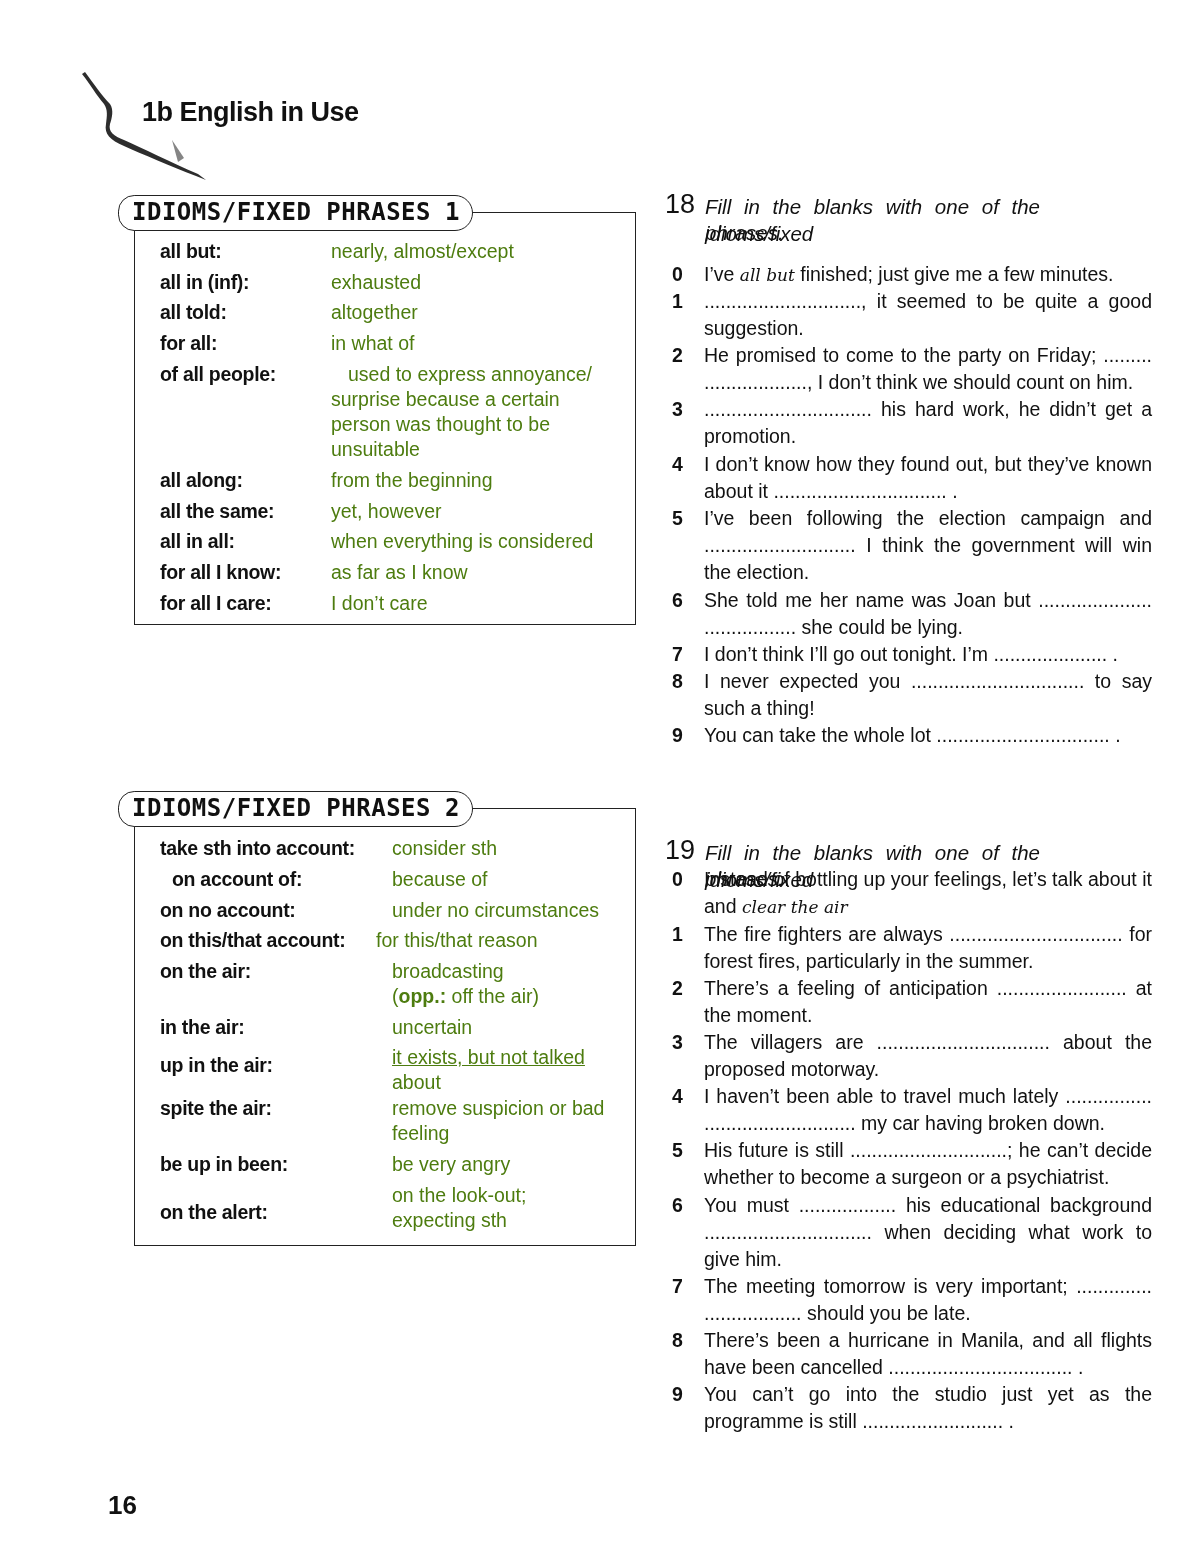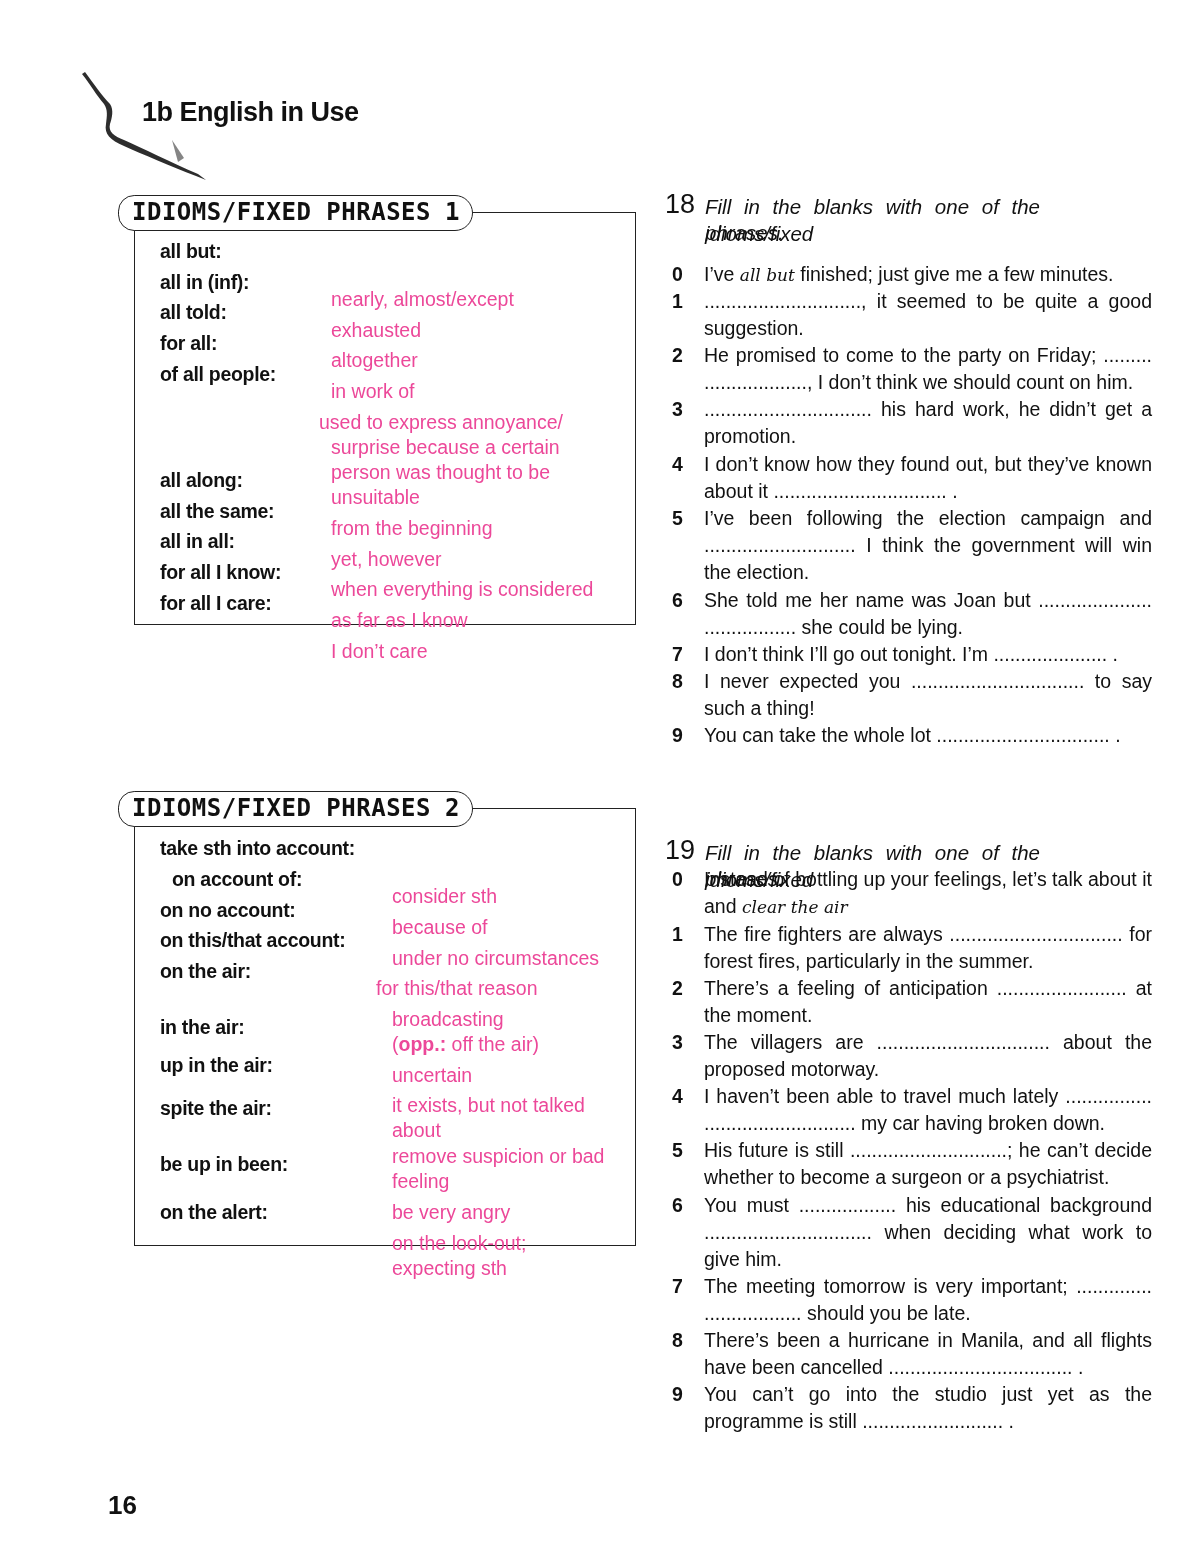--- a/index.html
+++ b/index.html
@@ -14,21 +14,21 @@
   .box-tab {
     position: absolute; left: -17px; top: -18px; height: 36px;
     background: #fff; border: 1.5px solid #222; border-radius: 18px 20px 20px 18px;
     font-family: "DejaVu Sans Mono", "Liberation Mono", monospace; font-weight: bold;
     font-size: 24px; letter-spacing: 0.5px; line-height: 33px; padding: 0 12px 0 13px;
     white-space: pre;
   }
   .box-tab .num { margin-left: 14px; }
   .entry { position: absolute; font-size: 19.5px; line-height: 25.5px; }
   .term { font-weight: bold; letter-spacing: -0.3px; }
-  .def { color: #ec4899; margin-top: 48px; }
+  .def { color: #4d7c0f; }
   .def b { font-weight: bold; }
 
   .ex-head { position: absolute; left: 665px; font-size: 20.5px; line-height: 27px; }
   .ex-num { position: absolute; left: 0; top: -2px; font-size: 27px; font-weight: normal; }
   .ex-inst { position: absolute; left: 40px; width: 445px; font-style: italic; word-spacing: 7px; }
   .item { position: absolute; left: 672px; width: 480px; font-size: 19.5px; line-height: 27px; }
   .item .n { position: absolute; left: 0; top: 0; width: 20px; text-align: left; font-weight: bold; }
   .item .t { display: block; margin-left: 32px; text-align: justify; text-align-last: left; }
   .item i.ans { font-family: "DejaVu Serif", serif; font-style: italic; font-size: 17px; }
 
@@ -52,24 +52,24 @@
   <div class="entry term" style="left:160px; top:239px;">all but:</div>
   <div class="entry def" style="left:331px; top:239px;">nearly, almost/except</div>
 
   <div class="entry term" style="left:160px; top:270px;">all in (inf):</div>
   <div class="entry def" style="left:331px; top:270px;">exhausted</div>
 
   <div class="entry term" style="left:160px; top:300px;">all told:</div>
   <div class="entry def" style="left:331px; top:300px;">altogether</div>
 
   <div class="entry term" style="left:160px; top:331px;">for all:</div>
-  <div class="entry def" style="left:331px; top:331px;">in work of</div>
+  <div class="entry def" style="left:331px; top:331px;">in what of</div>
 
   <div class="entry term" style="left:160px; top:362px;">of all people:</div>
-  <div class="entry def" style="left:319px; top:362px;">used to express annoyance/</div>
+  <div class="entry def" style="left:348px; top:362px;">used to express annoyance/</div>
   <div class="entry def" style="left:331px; top:387px;">surprise because a certain</div>
   <div class="entry def" style="left:331px; top:412px;">person was thought to be</div>
   <div class="entry def" style="left:331px; top:437px;">unsuitable</div>
 
   <div class="entry term" style="left:160px; top:468px;">all along:</div>
   <div class="entry def" style="left:331px; top:468px;">from the beginning</div>
 
   <div class="entry term" style="left:160px; top:499px;">all the same:</div>
   <div class="entry def" style="left:331px; top:499px;">yet, however</div>
 
@@ -100,21 +100,21 @@
   <div class="entry def" style="left:376px; top:928px;">for this/that reason</div>
 
   <div class="entry term" style="left:160px; top:959px;">on the air:</div>
   <div class="entry def" style="left:392px; top:959px;">broadcasting</div>
   <div class="entry def" style="left:392px; top:984px;"><span>(</span><b>opp.:</b><span> off the air)</span></div>
 
   <div class="entry term" style="left:160px; top:1015px;">in the air:</div>
   <div class="entry def" style="left:392px; top:1015px;">uncertain</div>
 
   <div class="entry term" style="left:160px; top:1045px;margin-top:8px;">up in the air:</div>
-  <div class="entry def" style="left:392px; top:1045px;">it exists, but not talked</div>
+  <div class="entry def" style="left:392px; top:1045px;text-decoration:underline;">it exists, but not talked</div>
   <div class="entry def" style="left:392px; top:1070px;">about</div>
 
   <div class="entry term" style="left:160px; top:1096px;">spite the air:</div>
   <div class="entry def" style="left:392px; top:1096px;">remove suspicion or bad</div>
   <div class="entry def" style="left:392px; top:1121px;">feeling</div>
 
   <div class="entry term" style="left:160px; top:1152px;">be up in been:</div>
   <div class="entry def" style="left:392px; top:1152px;">be very angry</div>
 
   <div class="entry term" style="left:160px; top:1183px;margin-top:17px;">on the alert:</div>

